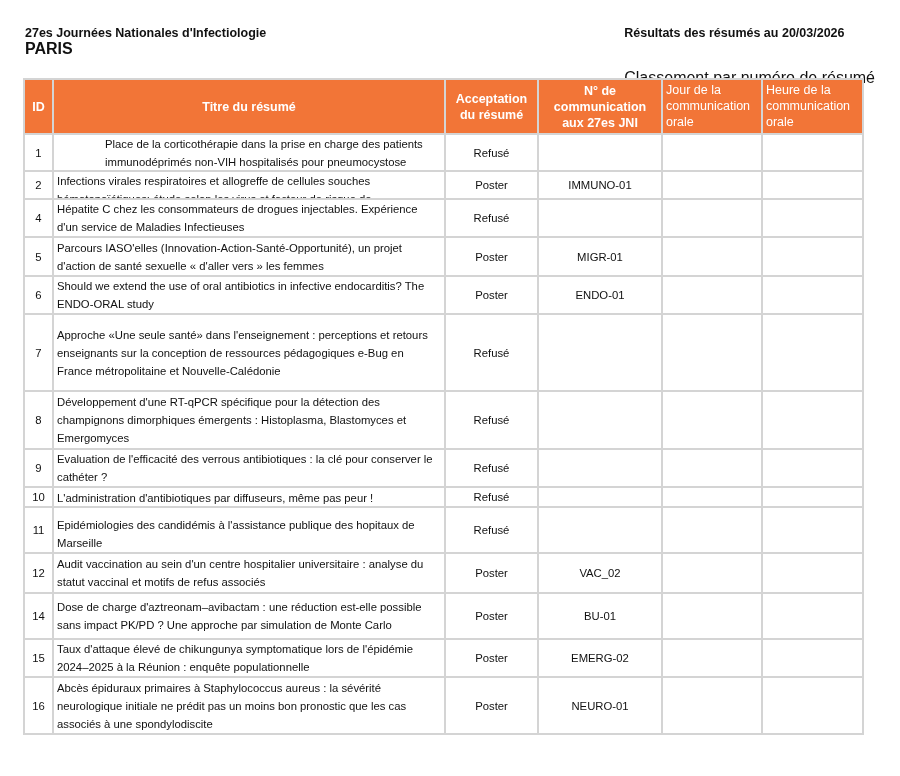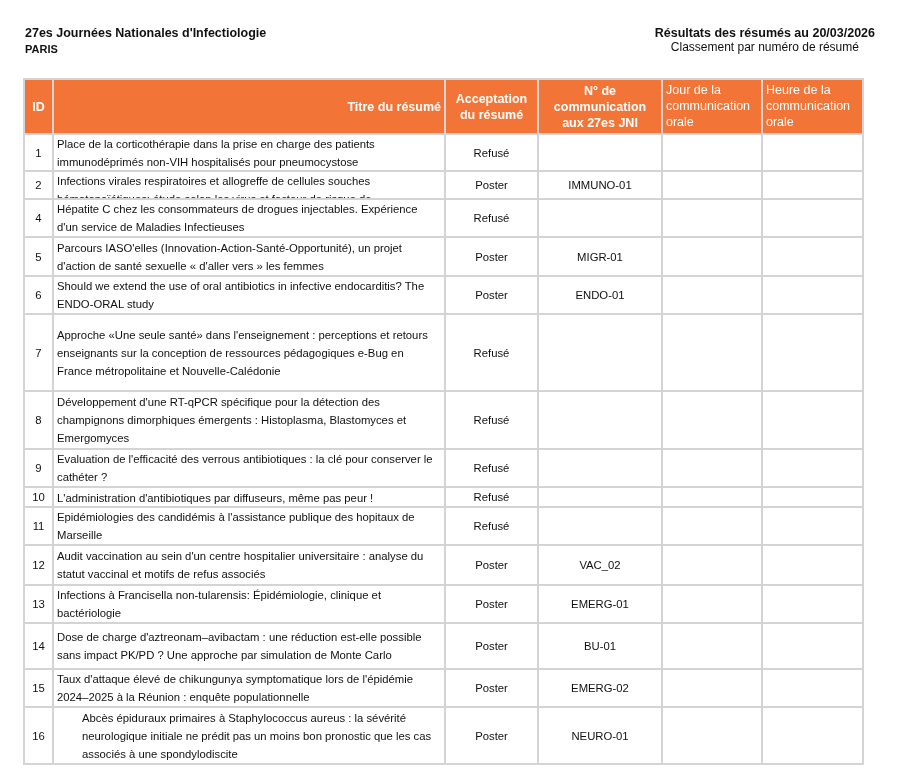--- a/index.html
+++ b/index.html
@@ -1,26 +1,26 @@
 <!DOCTYPE html>
 <html><head>
 <meta charset="utf-8">
 <style>
   html, body { margin: 0; padding: 0; background: #ffffff; }
   body { width: 900px; height: 776px; position: relative; overflow: hidden; font-family: "Liberation Sans", sans-serif; color: #111; }
   .hdr-left { position: absolute; left: 25px; top: 26px; }
   .conf-title { font-family: "Liberation Sans", sans-serif; font-weight: bold; font-size: 12.5px; line-height: 15px; }
-  .city { font-family: "Liberation Sans", sans-serif; font-weight: bold; font-size: 11px; line-height: 16px; }
-  .hdr-right { position: absolute; right: 25px; top: 26px; text-align: center; }
+  .city { font-family: "Liberation Sans", sans-serif; font-weight: bold; font-size: 16px; line-height: 16px; }
+  .hdr-right { position: absolute; right: 25px; top: 26px; text-align: left; }
   .results-title { font-weight: bold; font-size: 12.5px; line-height: 15px; }
-  .results-sub { font-size: 12px; line-height: 12px; }
+  .results-sub { font-size: 16px; line-height: 12px; margin-top: 31px; }
   table { position: absolute; left: 23px; top: 78px; border-collapse: collapse; table-layout: fixed; width: 839px; }
   th, td { border: 2px solid #d4d4d4; }
   th { background: #f27537; color: #fff; font-family: "Liberation Sans", sans-serif; font-weight: bold; font-size: 12.5px; line-height: 16px; height: 51px; padding: 0 3px; }
-  th.left { text-align: right; }
+  th.left { text-align: center; }
   th.plain { font-weight: normal; text-align: left; vertical-align: top; padding-top: 2px; line-height: 16px; margin-top: 8px; }
   td { font-family: "Liberation Sans", sans-serif; font-size: 11.3px; line-height: 18px; padding: 0 3px; vertical-align: middle; }
   td.id { text-align: center; font-weight: normal; }
   td.title { overflow: hidden; }
   td.title .clip { display: block; overflow: hidden; }
   td.center { text-align: center; }
 </style>
 </head>
 <body>
 
@@ -49,21 +49,21 @@
       <th>Acceptation du résumé</th>
       <th>N° de communication aux 27es JNI</th>
       <th class="plain">Jour de la communication orale</th>
       <th class="plain">Heure de la communication orale</th>
     </tr>
   </thead>
   <tbody id="tbody">
       <tr style="height: 37px;">
         <td class="id">1</td>
         <td class="title">
-          <span class="clip" style="max-height: 35px;">Place de la corticothérapie dans la prise en charge des patients immunodéprimés non-VIH hospitalisés pour pneumocystose</span>
+          <span class="clip" style="max-height: 35px; margin-left: 48px;">Place de la corticothérapie dans la prise en charge des patients immunodéprimés non-VIH hospitalisés pour pneumocystose</span>
         </td>
         <td class="center">Refusé</td>
         <td class="center"></td>
         <td class=""></td>
         <td class=""></td>
       </tr>
       <tr style="height: 28px;">
         <td class="id">2</td>
         <td class="title">
           <span class="clip" style="max-height: 26px;">Infections virales respiratoires et allogreffe de cellules souches hématopoïétiques: étude selon les virus et facteur de risque de</span>
@@ -139,44 +139,34 @@
           <span class="clip" style="max-height: 17px;">L'administration d'antibiotiques par diffuseurs, même pas peur !</span>
         </td>
         <td class="center">Refusé</td>
         <td class="center"></td>
         <td class=""></td>
         <td class=""></td>
       </tr>
       <tr style="height: 38px;">
         <td class="id">11</td>
         <td class="title">
-          <span class="clip" style="max-height: 36px;">Epidémiologies des candidémis à l'assistance publique des hopitaux de Marseille</span>
+          <span class="clip" style="max-height: 36px; margin-top: 8px;">Epidémiologies des candidémis à l'assistance publique des hopitaux de Marseille</span>
         </td>
         <td class="center">Refusé</td>
         <td class="center"></td>
         <td class=""></td>
         <td class=""></td>
       </tr>
       <tr style="height: 40px;">
         <td class="id">12</td>
         <td class="title">
           <span class="clip" style="max-height: 38px;">Audit vaccination au sein d'un centre hospitalier universitaire : analyse du statut vaccinal et motifs de refus associés</span>
         </td>
         <td class="center">Poster</td>
         <td class="center">VAC_02</td>
-        <td class=""></td>
-        <td class=""></td>
-      </tr>
-      <tr style="height: 38px;">
-        <td class="id">13</td>
-        <td class="title">
-          <span class="clip" style="max-height: 36px;">Infections à Francisella non-tularensis: Épidémiologie, clinique et bactériologie</span>
-        </td>
-        <td class="center">Poster</td>
-        <td class="center">EMERG-01</td>
         <td class=""></td>
         <td class=""></td>
       </tr>
       <tr style="height: 46px;">
         <td class="id">14</td>
         <td class="title">
           <span class="clip" style="max-height: 56px;">Dose de charge d'aztreonam–avibactam : une réduction est-elle possible sans impact PK/PD ? Une approche par simulation de Monte Carlo</span>
         </td>
         <td class="center">Poster</td>
         <td class="center">BU-01</td>
@@ -189,21 +179,21 @@
           <span class="clip" style="max-height: 37px;">Taux d'attaque élevé de chikungunya symptomatique lors de l'épidémie 2024–2025 à la Réunion : enquête populationnelle</span>
         </td>
         <td class="center">Poster</td>
         <td class="center">EMERG-02</td>
         <td class=""></td>
         <td class=""></td>
       </tr>
       <tr style="height: 57px;">
         <td class="id">16</td>
         <td class="title">
-          <span class="clip" style="max-height: 55px; margin-left: 25px;">Abcès épiduraux primaires à Staphylococcus aureus : la sévérité neurologique initiale ne prédit pas un moins bon pronostic que les cas associés à une spondylodiscite</span>
+          <span class="clip" style="max-height: 55px;">Abcès épiduraux primaires à Staphylococcus aureus : la sévérité neurologique initiale ne prédit pas un moins bon pronostic que les cas associés à une spondylodiscite</span>
         </td>
         <td class="center">Poster</td>
         <td class="center">NEURO-01</td>
         <td class=""></td>
         <td class=""></td>
       </tr>
     </tbody>
 </table>
 
 </body></html>

